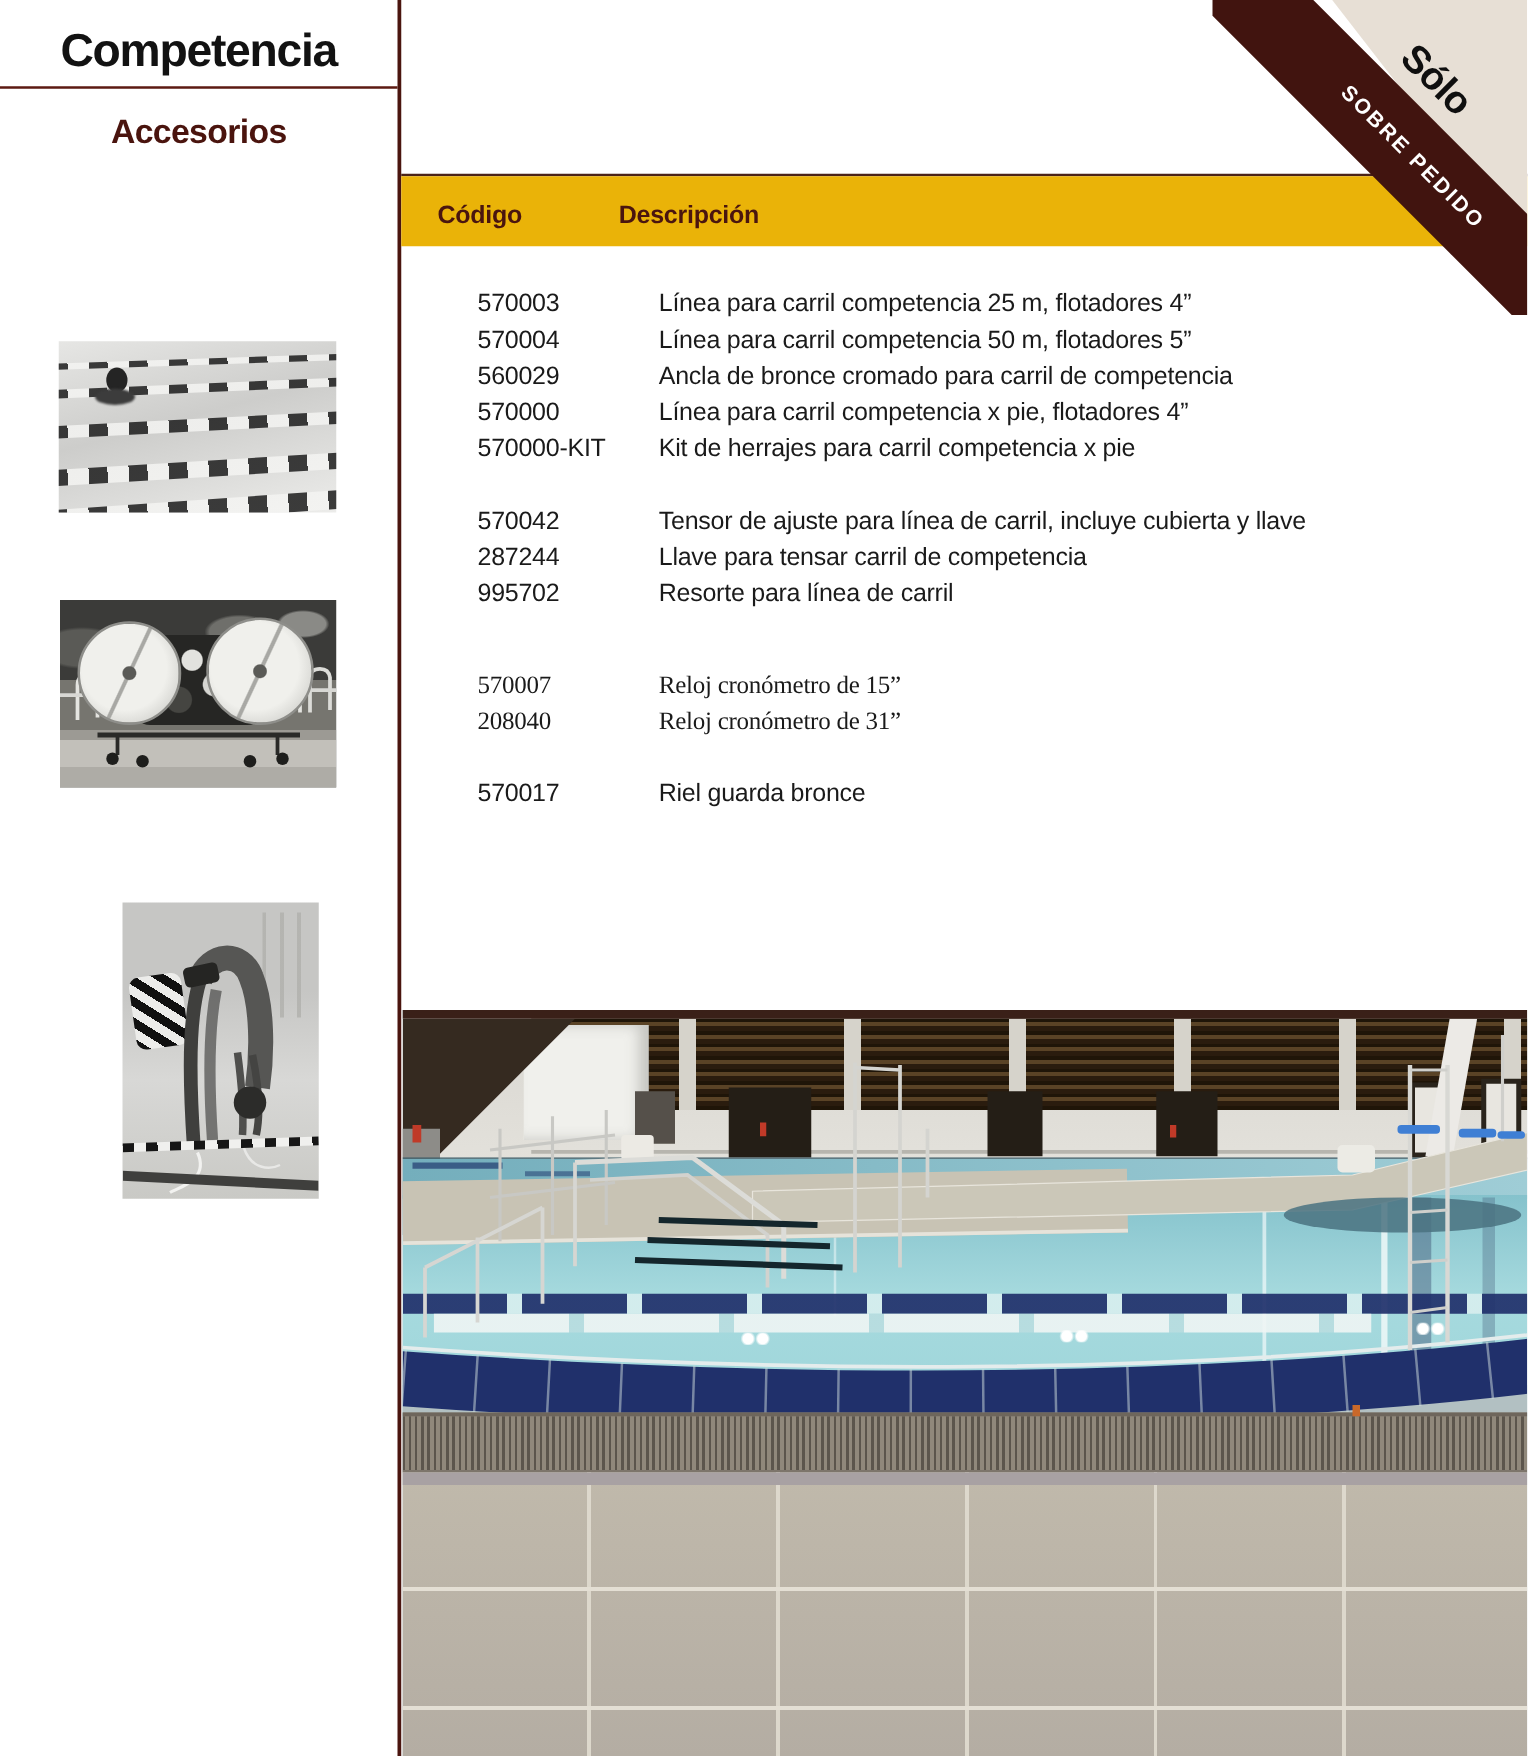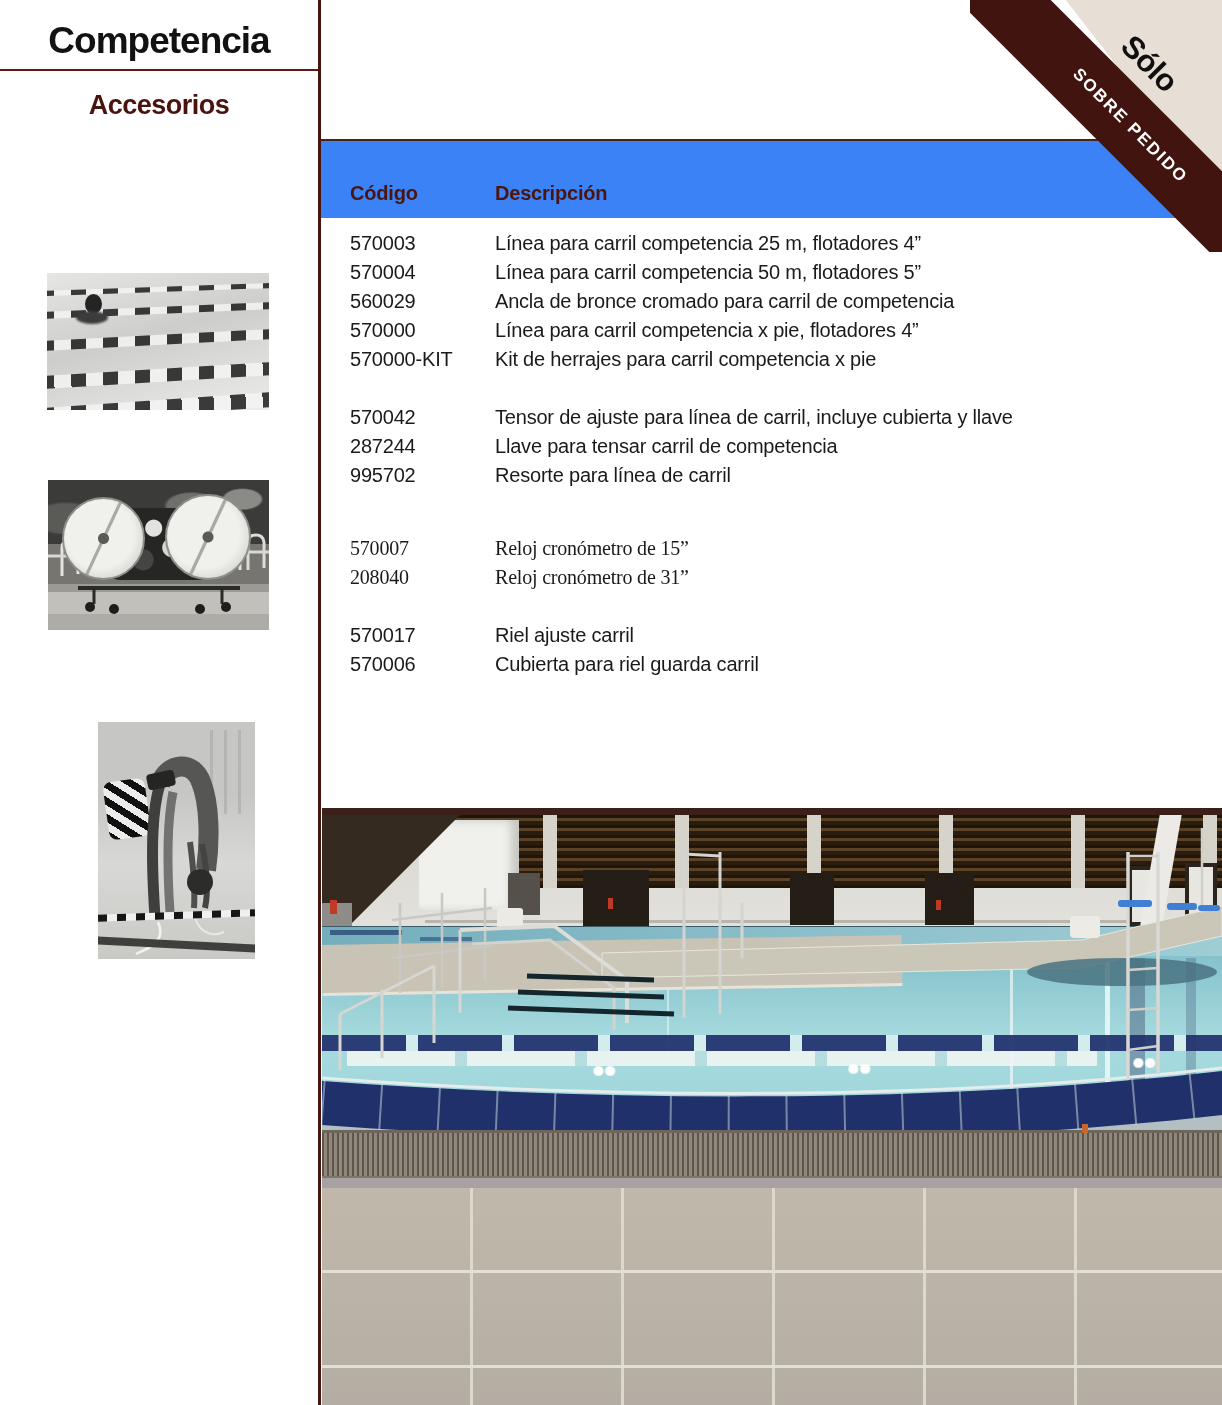--- a/index.html
+++ b/index.html
@@ -9,31 +9,31 @@
   
   .side-title{position:absolute;top:20px;left:0;width:318px;text-align:center;
       font-size:37px;font-weight:700;letter-spacing:-1px;color:#121212;}
   .side-rule{position:absolute;top:69px;left:0;width:318px;height:2px;background:#5c1a12;}
   .side-subtitle{position:absolute;top:90px;left:0;width:318px;text-align:center;
       font-size:27px;font-weight:700;letter-spacing:-0.5px;color:#4a140e;}
   .v-line{position:absolute;top:0;left:318px;width:3px;height:1405px;background:#4a150f;}
 
   
   .top-rule{position:absolute;top:139px;left:321px;width:901px;height:2px;background:#4a2318;}
-  .beige-band{position:absolute;top:141px;left:321px;width:901px;height:77px;background:#3b82f6;}
+  .beige-band{position:absolute;top:141px;left:321px;width:901px;height:56px;background:#eab308;}
   .band-label{position:absolute;bottom:13px;font-size:20px;font-weight:700;color:#4a150f;letter-spacing:-0.2px;}
   .band-label.code{left:29px;}
   .band-label.desc{left:174px;}
 
   
   .ptable{position:absolute;top:229px;left:321px;width:901px;padding-left:29px;box-sizing:border-box;}
   .row-group + .row-group{margin-top:29px;}
   .row-group:nth-child(3){margin-top:44px;font-family:Liberation Serif, serif;}
   .prow{line-height:29px;font-size:20px;letter-spacing:-0.2px;white-space:nowrap;}
-  .pcode{display:inline-block;width:145px;}
+  .pcode{display:inline-block;width:145px;margin-left:32px;}
   .pdesc i{font-style:italic;}
 
   
   .ribbon-box{position:absolute;top:0;right:0;width:252px;height:252px;overflow:hidden;z-index:30;}
   .ribbon-corner{position:absolute;top:0;right:0;width:252px;height:252px;background:#e7dfd5;
       clip-path:polygon(38% 0,100% 0,100% 80%);}
   .ribbon-solo{position:absolute;top:46px;left:104px;width:150px;text-align:center;
       transform:rotate(45deg);font-size:31px;font-weight:700;letter-spacing:-0.5px;color:#0f0f0f;}
   .ribbon-band{position:absolute;top:93px;left:-60px;width:440px;height:66px;background:#41140f;
       transform:rotate(45deg);display:flex;align-items:center;justify-content:center;}
@@ -210,22 +210,21 @@
       <div class="row-group">
         <div class="prow"><span class="pcode">570042</span><span class="pdesc">Tensor de ajuste para línea de carril, incluye cubierta y llave</span></div>
         <div class="prow"><span class="pcode">287244</span><span class="pdesc">Llave para tensar carril de competencia</span></div>
         <div class="prow"><span class="pcode">995702</span><span class="pdesc">Resorte para línea de carril</span></div>
       </div>
       <div class="row-group">
         <div class="prow"><span class="pcode">570007</span><span class="pdesc">Reloj cronómetro de 15”</span></div>
         <div class="prow"><span class="pcode">208040</span><span class="pdesc">Reloj cronómetro de 31”</span></div>
       </div>
       <div class="row-group">
-        <div class="prow"><span class="pcode">570017</span><span class="pdesc">Riel ajuste carril</span></div>
-        <div class="prow"><span class="pcode">570006</span><span class="pdesc">Cubierta para riel guarda carril</span></div>
+        <div class="prow"><span class="pcode">570017</span><span class="pdesc">Riel guarda bronce</span></div>
       </div>
     </div>
 
   <div class="ribbon-box">
     <div class="ribbon-corner"></div>
     <div class="ribbon-solo">Sólo</div>
     <div class="ribbon-band">
       <span>SOBRE PEDIDO</span>
     </div>
   </div>

